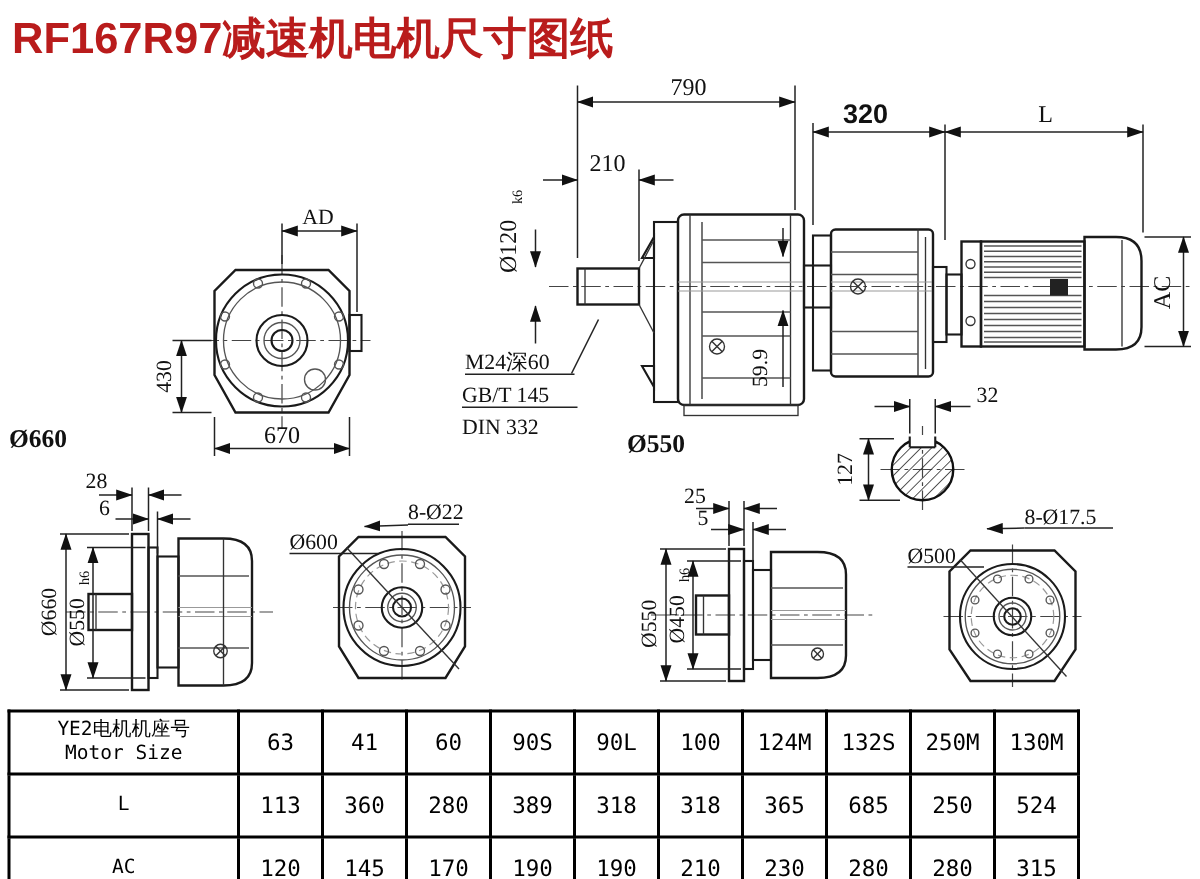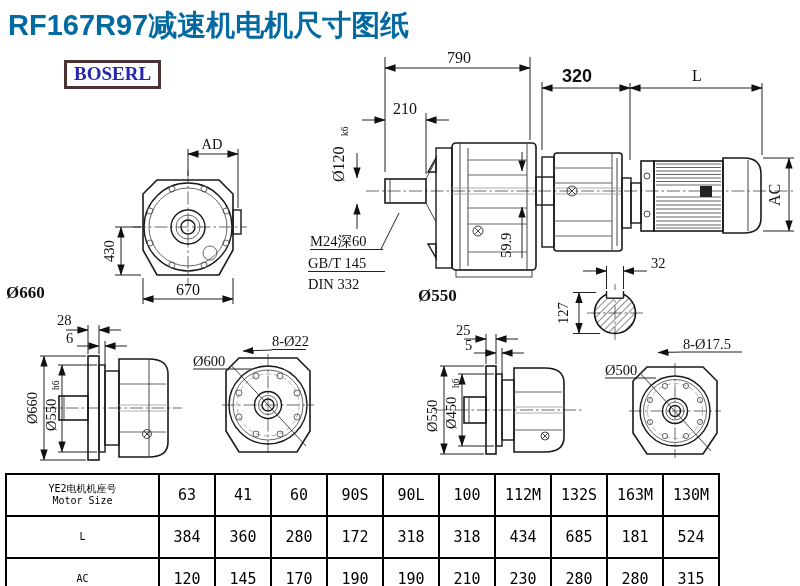--- a/index.html
+++ b/index.html
@@ -1,19 +1,19 @@
 <!DOCTYPE html>
 <html><head>
 <meta charset="utf-8">
 <style>
   html,body{margin:0;padding:0;background:#fff;}
   .stage{position:relative;width:800px;height:586px;background:#fff;overflow:hidden;
          font-family:"Liberation Serif",serif;}
   .title{position:absolute;left:8px;top:6px;font-family:"Liberation Sans",sans-serif;
-         font-weight:bold;font-size:29px;color:#0369a1;letter-spacing:0px;white-space:nowrap;}
+         font-weight:bold;font-size:29px;color:#b91c1c;letter-spacing:0px;white-space:nowrap;}
   .logo{position:absolute;left:64px;top:60px;border:3px solid #4d3434;background:#fff;
         padding:0px 7px 1px 7px;}
   .logo span{font-family:"Liberation Serif",serif;font-weight:bold;font-size:19px;color:#2525b0;}
   svg.drawing{position:absolute;left:0;top:0;}
   
   .o{stroke:#1a1a1a;stroke-width:1.6;fill:none;}
   .o15{stroke:#1a1a1a;stroke-width:1.4;fill:none;}
   .t{stroke:#555;stroke-width:0.9;fill:none;}
   .t2{stroke:#333;stroke-width:0.9;fill:none;}
   .band{stroke:#999;stroke-width:0.8;fill:none;}
@@ -27,33 +27,30 @@
   .dt{font-family:"Liberation Serif",serif;font-size:16px;}
   .dts{font-family:"Liberation Serif",serif;font-size:14.5px;}
   .dtb{font-family:"Liberation Sans",sans-serif;font-size:18px;font-weight:bold;}
   .dlab{font-family:"Liberation Serif",serif;font-size:17px;font-weight:600;}
   .sub{font-family:"Liberation Serif",serif;font-size:9.5px;}
   
   table.spec{position:absolute;left:5px;top:473px;border-collapse:collapse;
              table-layout:fixed;font-family:"DejaVu Sans Mono",monospace;color:#000;}
   table.spec td,table.spec th{border:2px solid #000;text-align:center;vertical-align:middle;
              padding:0;font-weight:normal;}
-  table.spec th{width:151px;height:40px;font-size:10px;line-height:1.25;}
+  table.spec th{width:151px;height:40px;font-size:13px;line-height:1.25;}
   table.spec td{width:54px;height:20px;font-size:15px;margin-top:12px;}
   table.spec tr.vals td{height:20px;}
 </style>
 </head>
 <body>
 
 <div class="stage">
 
   <div class="title">RF167R97减速机电机尺寸图纸</div>
-  <div class="logo">
-    <span>BOSERL</span>
-  </div>
 
   <svg class="drawing" width="800" height="586" viewBox="0 0 800 586">
     <defs>
       <marker id="arr" viewBox="0 0 12 8" refX="11.5" refY="4" markerWidth="11" markerHeight="7.4" orient="auto-start-reverse" markerUnits="userSpaceOnUse">
         <path d="M0,0 L12,4 L0,8 Z" fill="#111"></path>
       </marker>
       <pattern id="hatch" width="5" height="5" patternUnits="userSpaceOnUse" patternTransform="rotate(45)">
         <line x1="0" y1="0" x2="0" y2="5" stroke="#333" stroke-width="1.1"></line>
       </pattern>
     </defs>
@@ -364,36 +361,36 @@
       <th>
         <div>YE2电机机座号</div>
         <div>Motor Size</div>
       </th>
       <td>63</td>
       <td>41</td>
       <td>60</td>
       <td>90S</td>
       <td>90L</td>
       <td>100</td>
-      <td>112M</td>
+      <td>124M</td>
       <td>132S</td>
-      <td>163M</td>
+      <td>250M</td>
       <td>130M</td>
     </tr>
     <tr class="vals">
       <th>L</th>
-      <td>384</td>
+      <td>113</td>
       <td>360</td>
       <td>280</td>
-      <td>172</td>
+      <td>389</td>
       <td>318</td>
       <td>318</td>
-      <td>434</td>
+      <td>365</td>
       <td>685</td>
-      <td>181</td>
+      <td>250</td>
       <td>524</td>
     </tr>
     <tr class="vals">
       <th>AC</th>
       <td>120</td>
       <td>145</td>
       <td>170</td>
       <td>190</td>
       <td>190</td>
       <td>210</td>

